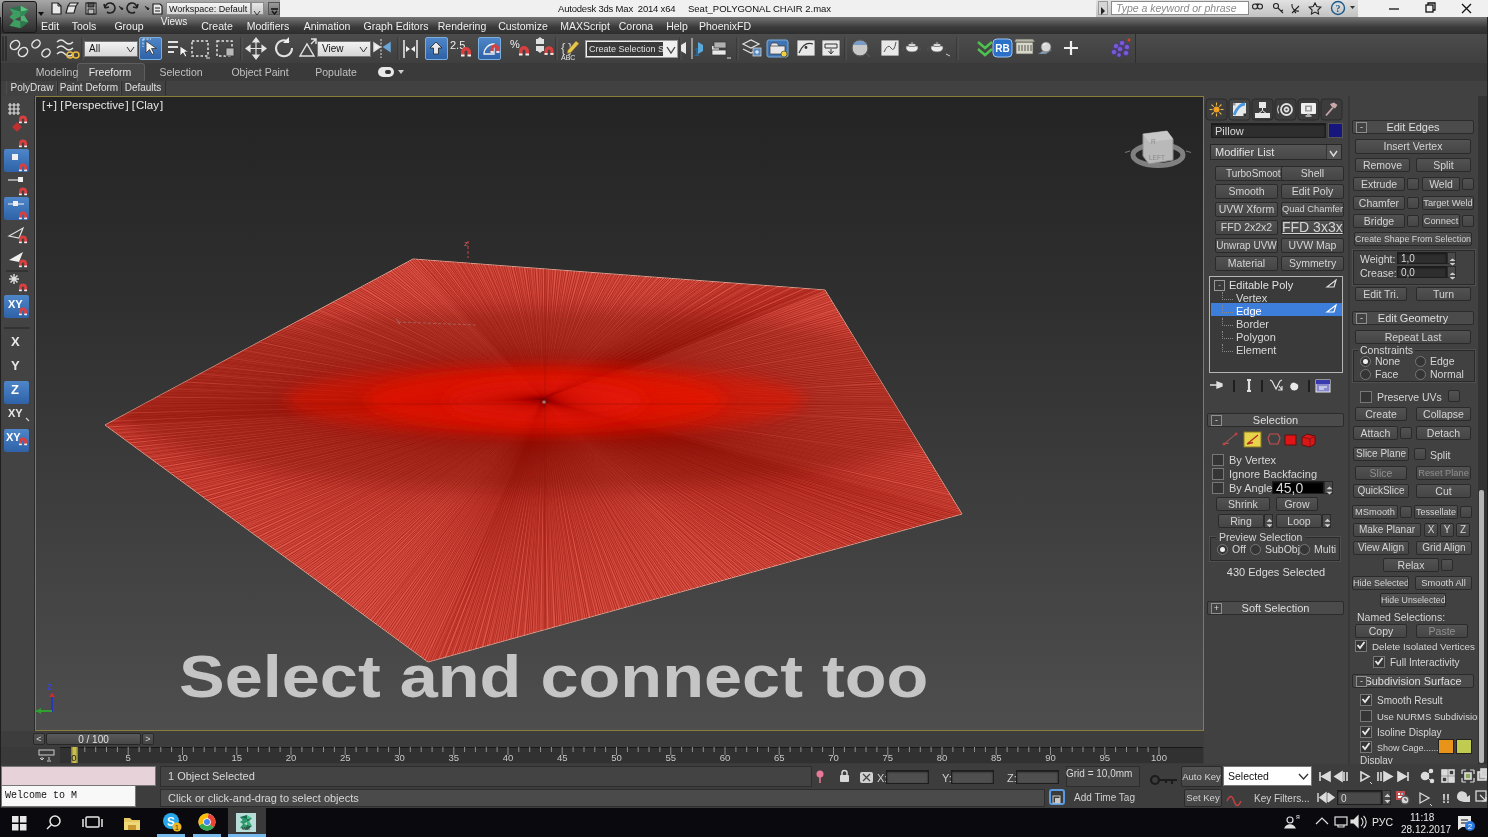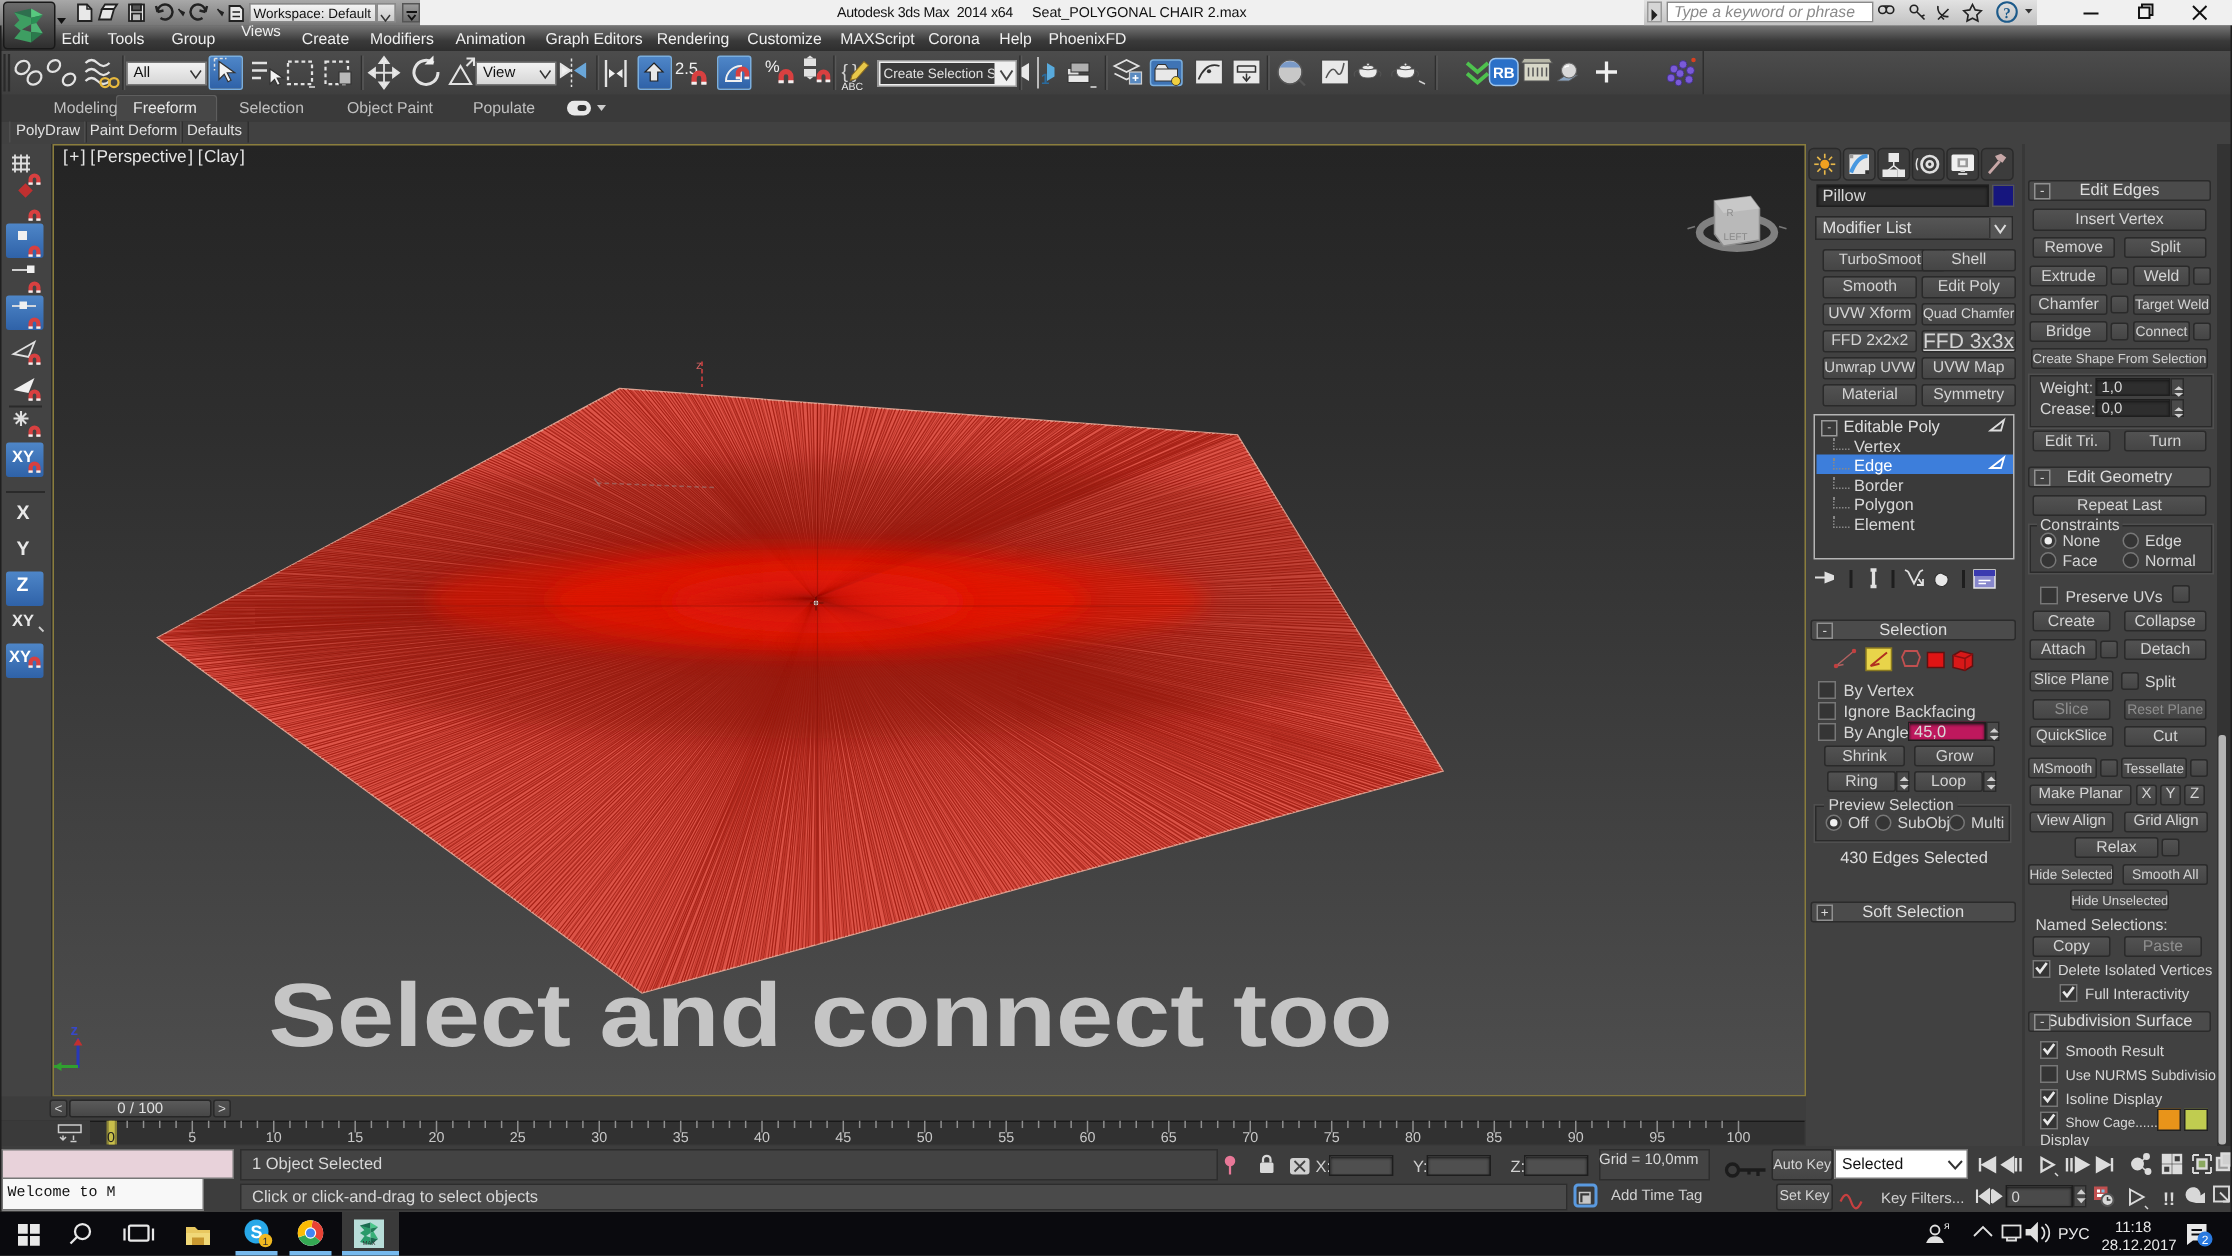--- a/index.html
+++ b/index.html
@@ -503,27 +503,27 @@
 <rect x="63" y="5" width="11" height="10" fill="#e01414" stroke="#601010"></rect>
 <g transform="translate(80,3)">
         <path d="M0 4 l5 -3 8 2 0 8 -5 3 -8 -2 z" fill="#d81818" stroke="#601010"></path>
         <path d="M0 4 l8 2 5 -3 M8 6 v8" stroke="#8a1010" fill="none"></path>
       </g>
 </g>
   </svg>
 <div class="cbr" style="left:1212px;top:454px;font-size:11px"><span class="cbx"></span>By Vertex</div>
 <div class="cbr" style="left:1212px;top:468px;font-size:11px"><span class="cbx"></span>Ignore Backfacing</div>
 <div class="cbr" style="left:1212px;top:482px;font-size:11px"><span class="cbx"></span>By Angle:</div>
-<div class="fld" style="left:1272px;top:481px;width:52px;height:13px;font-size:11px;line-height:13px;background:#be185d">45,0</div>
+<div class="fld" style="left:1272px;top:481px;width:52px;height:13px;font-size:14px;line-height:13px;background:#000000">45,0</div>
 <div class="spin" style="left:1324px;top:481px;height:13px"><svg width="9" height="100%" viewBox="0 0 9 14" preserveAspectRatio="none">
       <path d="M4.5 2 L7.5 5.5 L1.5 5.5 Z" fill="#cfcfcf"></path>
       <path d="M4.5 12 L7.5 8.5 L1.5 8.5 Z" fill="#cfcfcf"></path>
     </svg></div>
 <div class="b" style="left:1216px;top:497px;width:54px;height:14px;font-size:10.5px;line-height:12px;">Shrink</div>
-<div class="b" style="left:1276px;top:497px;width:54px;height:14px;font-size:10.5px;line-height:12px;">Grow</div>
+<div class="b" style="left:1276px;top:497px;width:42px;height:14px;font-size:10.5px;line-height:12px;">Grow</div>
 <div class="b" style="left:1218px;top:514px;width:46px;height:14px;font-size:10.5px;line-height:12px;">Ring</div>
 <div class="fld" style="left:1264px;top:514px;width:0px;height:14px;font-size:10px;line-height:14px;background:#2e2e2e"></div>
 <div class="spin" style="left:1264px;top:514px;height:14px"><svg width="9" height="100%" viewBox="0 0 9 14" preserveAspectRatio="none">
       <path d="M4.5 2 L7.5 5.5 L1.5 5.5 Z" fill="#cfcfcf"></path>
       <path d="M4.5 12 L7.5 8.5 L1.5 8.5 Z" fill="#cfcfcf"></path>
     </svg></div>
 <div class="b" style="left:1276px;top:514px;width:46px;height:14px;font-size:10.5px;line-height:12px;">Loop</div>
 <div class="fld" style="left:1322px;top:514px;width:0px;height:14px;font-size:10px;line-height:14px;background:#2e2e2e"></div>
 <div class="spin" style="left:1322px;top:514px;height:14px"><svg width="9" height="100%" viewBox="0 0 9 14" preserveAspectRatio="none">
       <path d="M4.5 2 L7.5 5.5 L1.5 5.5 Z" fill="#cfcfcf"></path>

